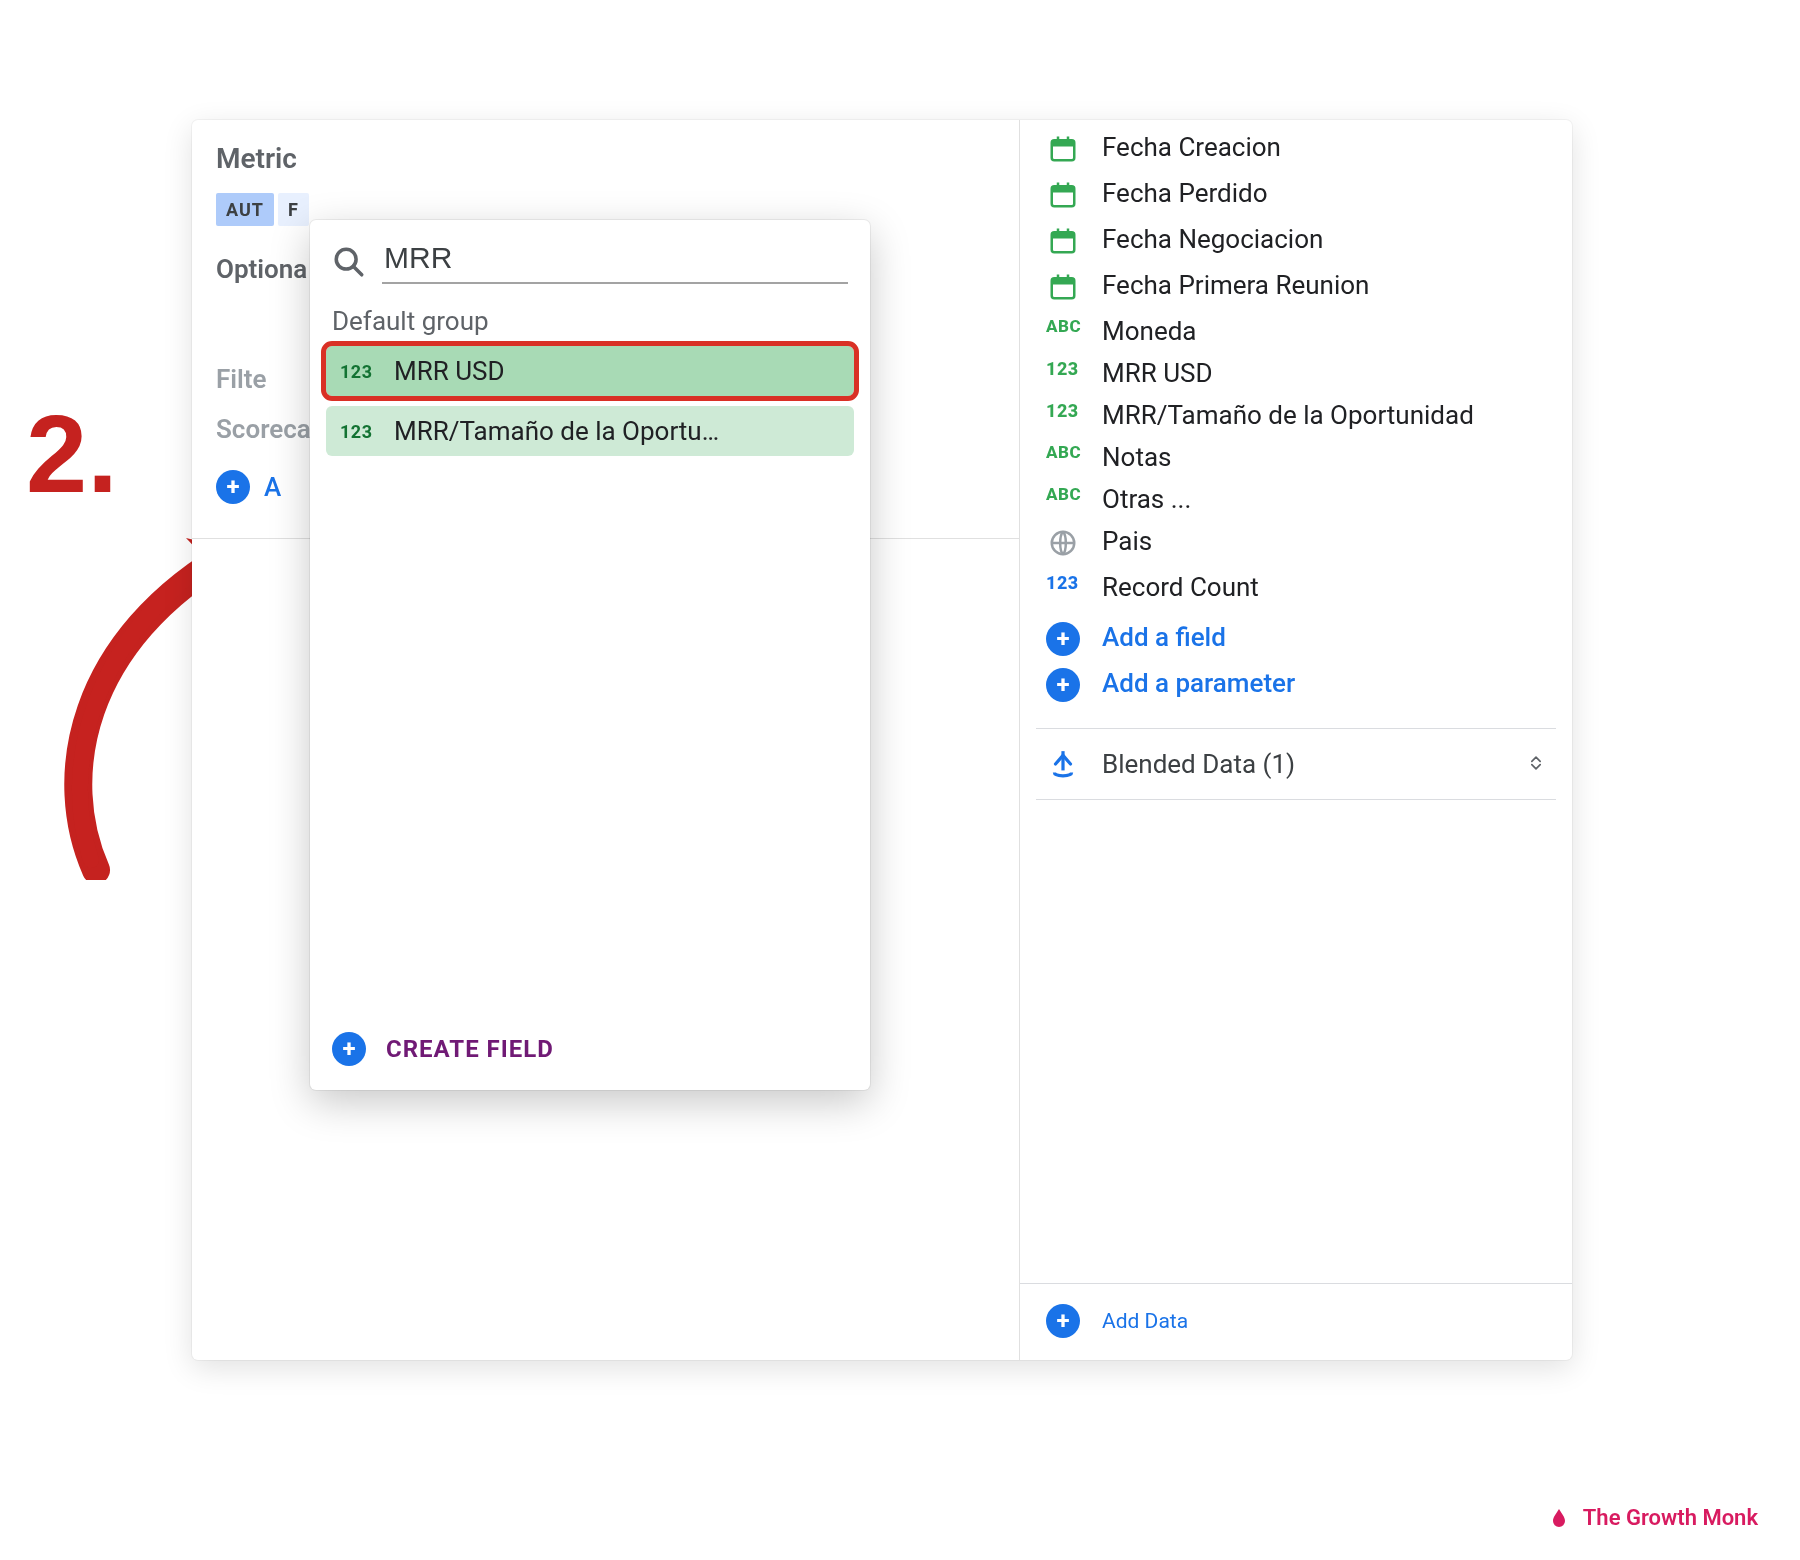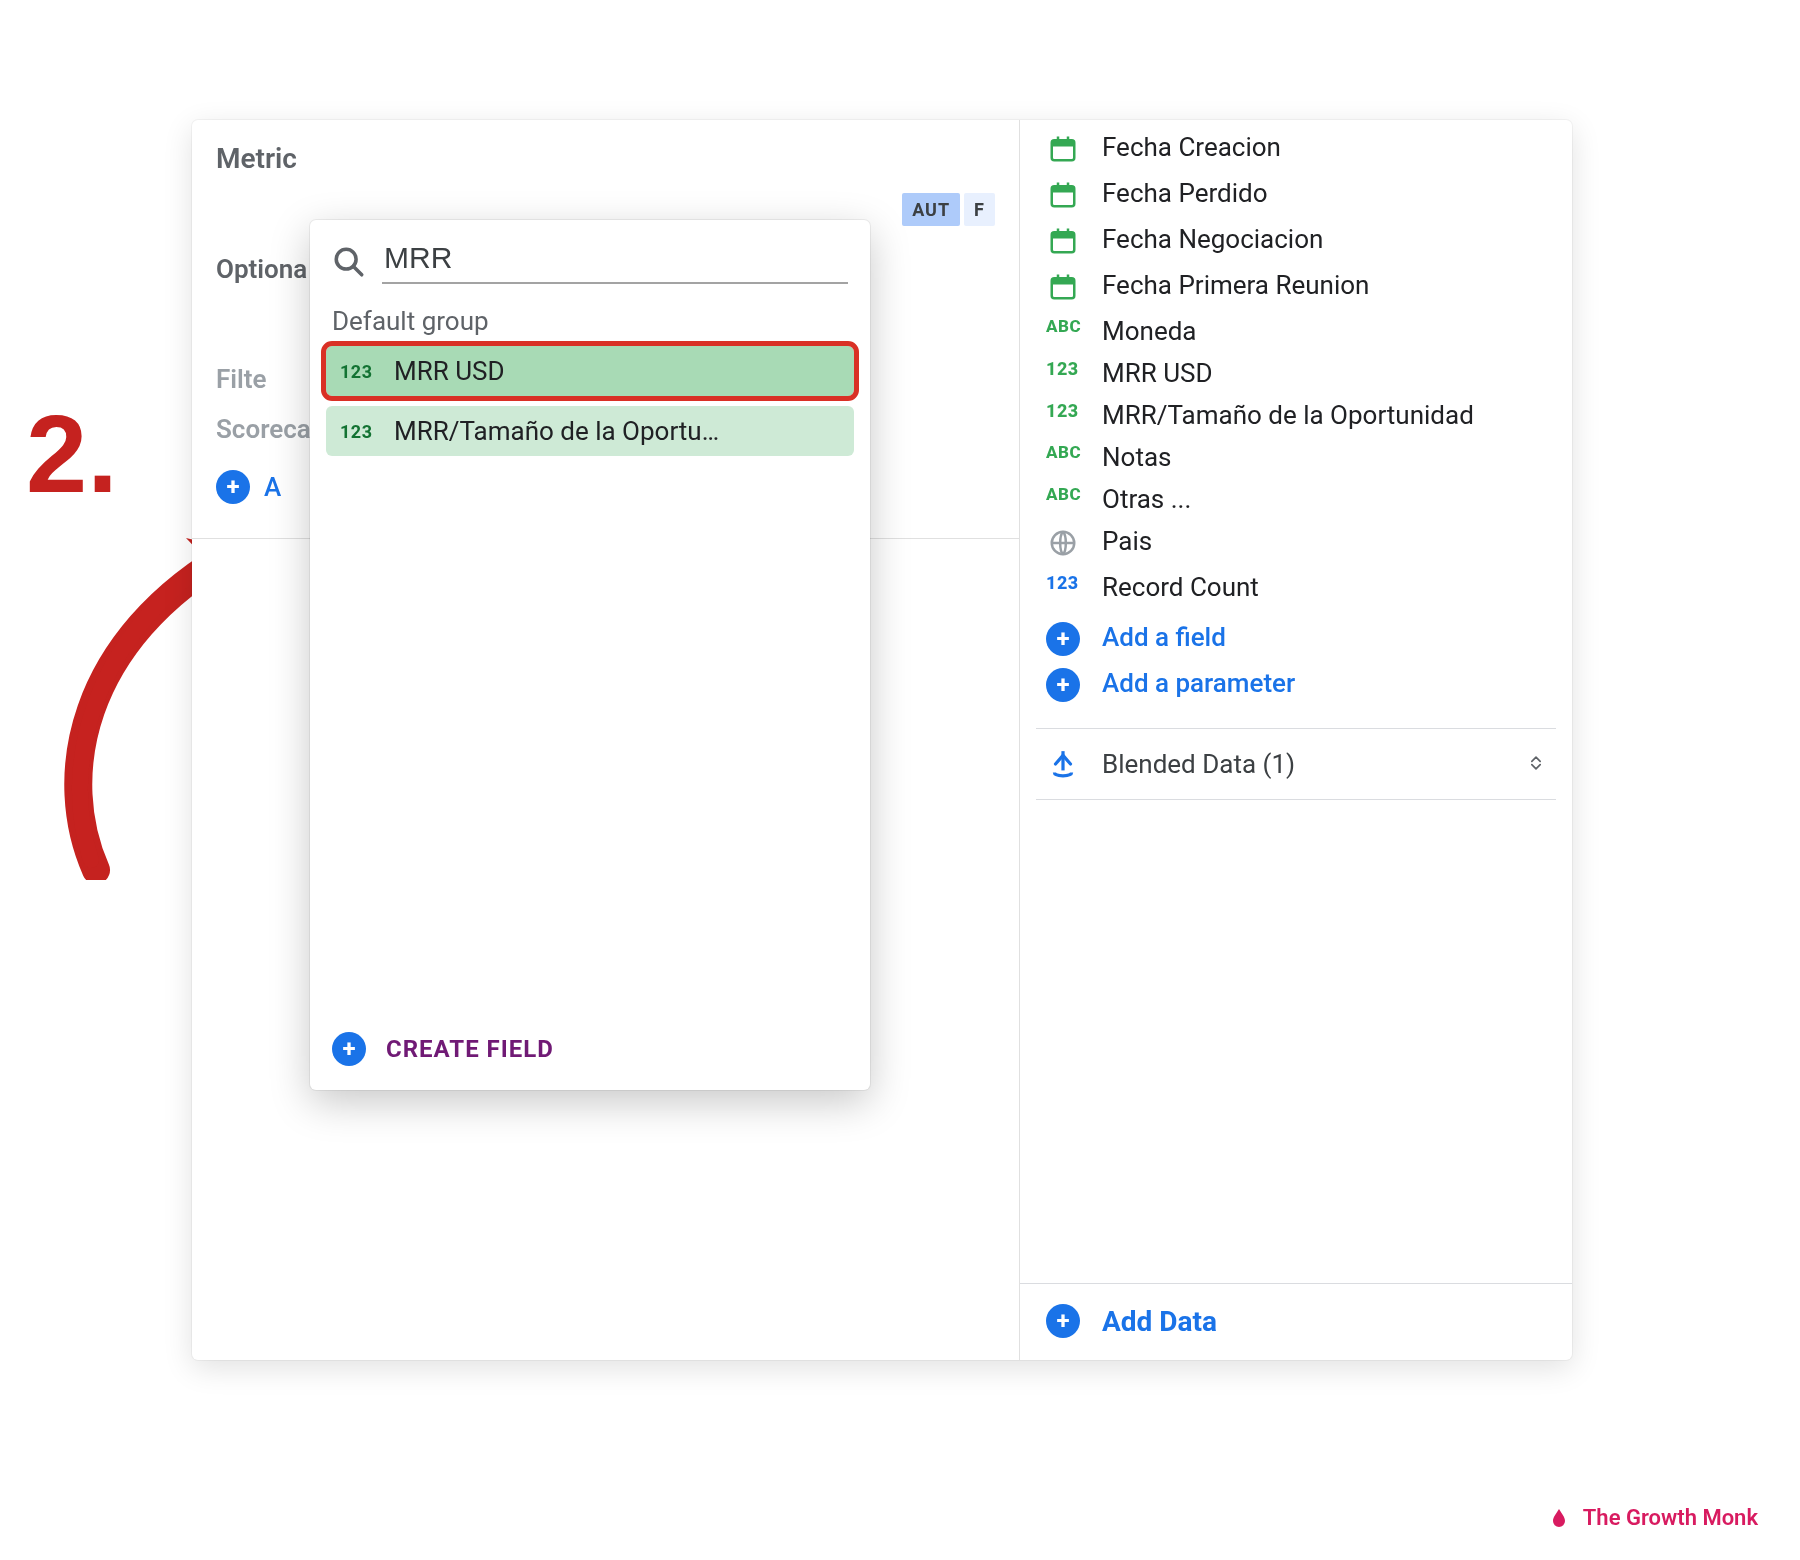--- a/index.html
+++ b/index.html
@@ -5,21 +5,21 @@
   * { box-sizing: border-box; }
   html, body { margin:0; padding:0; width:1800px; height:1560px; background:#fff; font-family: Roboto, "Helvetica Neue", Arial, sans-serif; color:#3c4043; }
   .canvas { position:relative; width:1800px; height:1560px; }
 
   
   .panel-area { position:absolute; left:192px; top:120px; width:1380px; height:1240px; background:#fff; border-radius:6px; box-shadow: 0 8px 30px rgba(0,0,0,.12), 0 0 0 1px rgba(0,0,0,.04); display:flex; }
   .left-col { width:60%; padding:22px 24px; border-right:1px solid #e0e0e0; position:relative; }
   .right-col { width:40%; padding:8px 0 0 0; display:flex; flex-direction:column; }
 
   .section-title { font-size:28px; color:#5f6368; font-weight:600; margin-bottom:18px; }
-  .chip-row { display:flex; gap:4px; margin-bottom:28px;justify-content:flex-end; }
+  .chip-row { display:flex; gap:4px; margin-bottom:28px; }
   .chip { font-size:18px; font-weight:700; letter-spacing:1px; color:#3c4043; background:#e8f0fe; padding:6px 10px; border-radius:2px; }
   .chip.selected { background:#aecbfa; }
   .subhead { font-size:26px; color:#5f6368; font-weight:600; margin-bottom:26px; }
   .faded { color:#9aa0a6; }
   .add-row { display:flex; align-items:center; gap:14px; color:#1a73e8; font-size:26px; font-weight:500; margin-top:10px; }
   .plus-badge { width:34px; height:34px; border-radius:50%; background:#1a73e8; color:#fff; display:flex; align-items:center; justify-content:center; font-size:24px; font-weight:700; line-height:1; }
 
   .left-col .divider { height:1px; background:#e0e0e0; margin:34px -24px 0 -24px; }
 
   
@@ -49,21 +49,21 @@
   .frow .flabel { white-space:nowrap; overflow:hidden; text-overflow:ellipsis; }
   .add-link { color:#1a73e8; font-size:26px; font-weight:500; }
 
   .right-sep { height:1px; background:#dadce0; margin:14px 16px 10px 16px; }
   .blended-row { display:flex; align-items:center; padding:10px 22px 10px 26px; font-size:26px; color:#3c4043; }
   .blended-row .bicon { width:34px; display:flex; justify-content:center; margin-right:22px; }
   .blended-row .bicon svg { width:26px; height:30px; }
   .blended-row .sorter { margin-left:auto; width:24px; color:#5f6368; }
   .add-data-row { display:flex; align-items:center; gap:22px; padding:20px 22px 22px 26px; border-top:1px solid #dadce0; margin-top:10px; }
   .add-data-row .plus-badge { }
-  .add-data-row .t { color:#1a73e8; font-size:28px; font-weight:700; }
+  .add-data-row .t { color:#1a73e8; font-size:21px; font-weight:400; }
 
   
   .annot { position:absolute; left:6px; top:390px; width:340px; height:470px; pointer-events:none; }
   .annot .num { position:absolute; left:20px; top:0; font-size:110px; font-weight:900; color:#c5221f; font-family: "Arial Black", Arial, sans-serif; }
   .annot svg { position:absolute; left:30px; top:70px; }
 
   
   .watermark { position:absolute; right:42px; bottom:30px; display:flex; align-items:center; gap:12px; color:#d81b60; font-size:22px; font-weight:600; }
   .watermark svg { width:24px; height:24px; }
 

